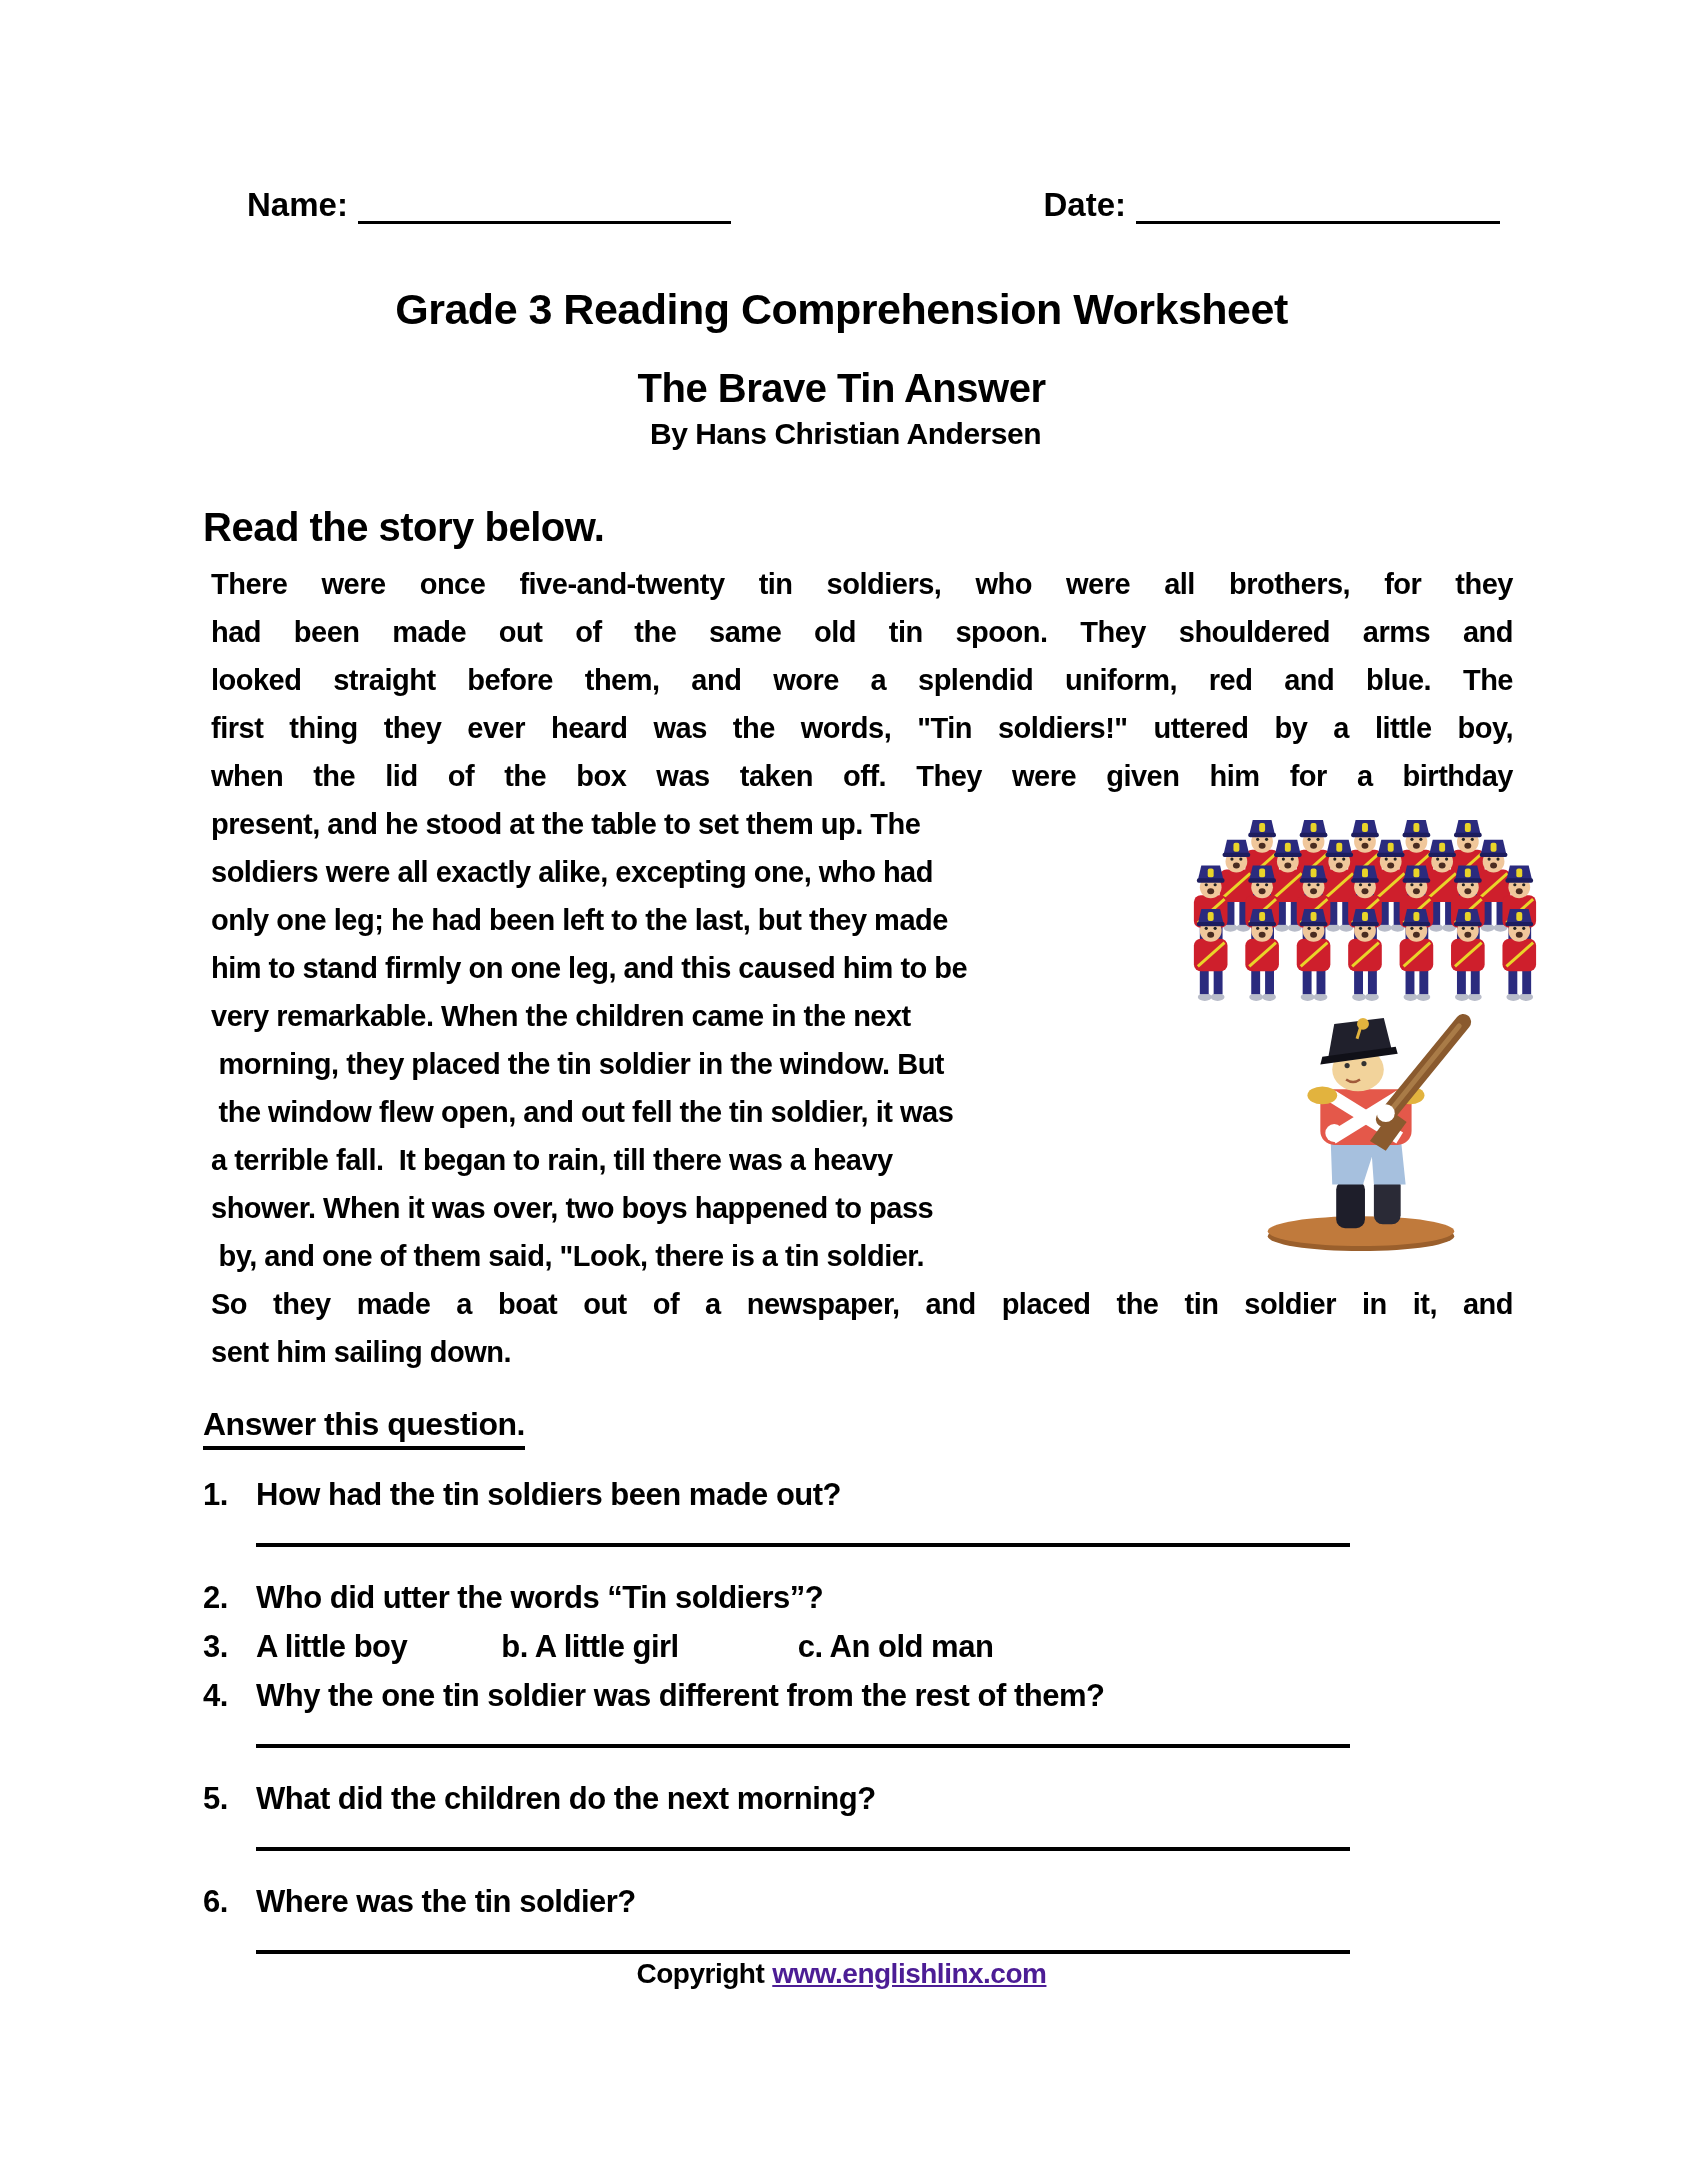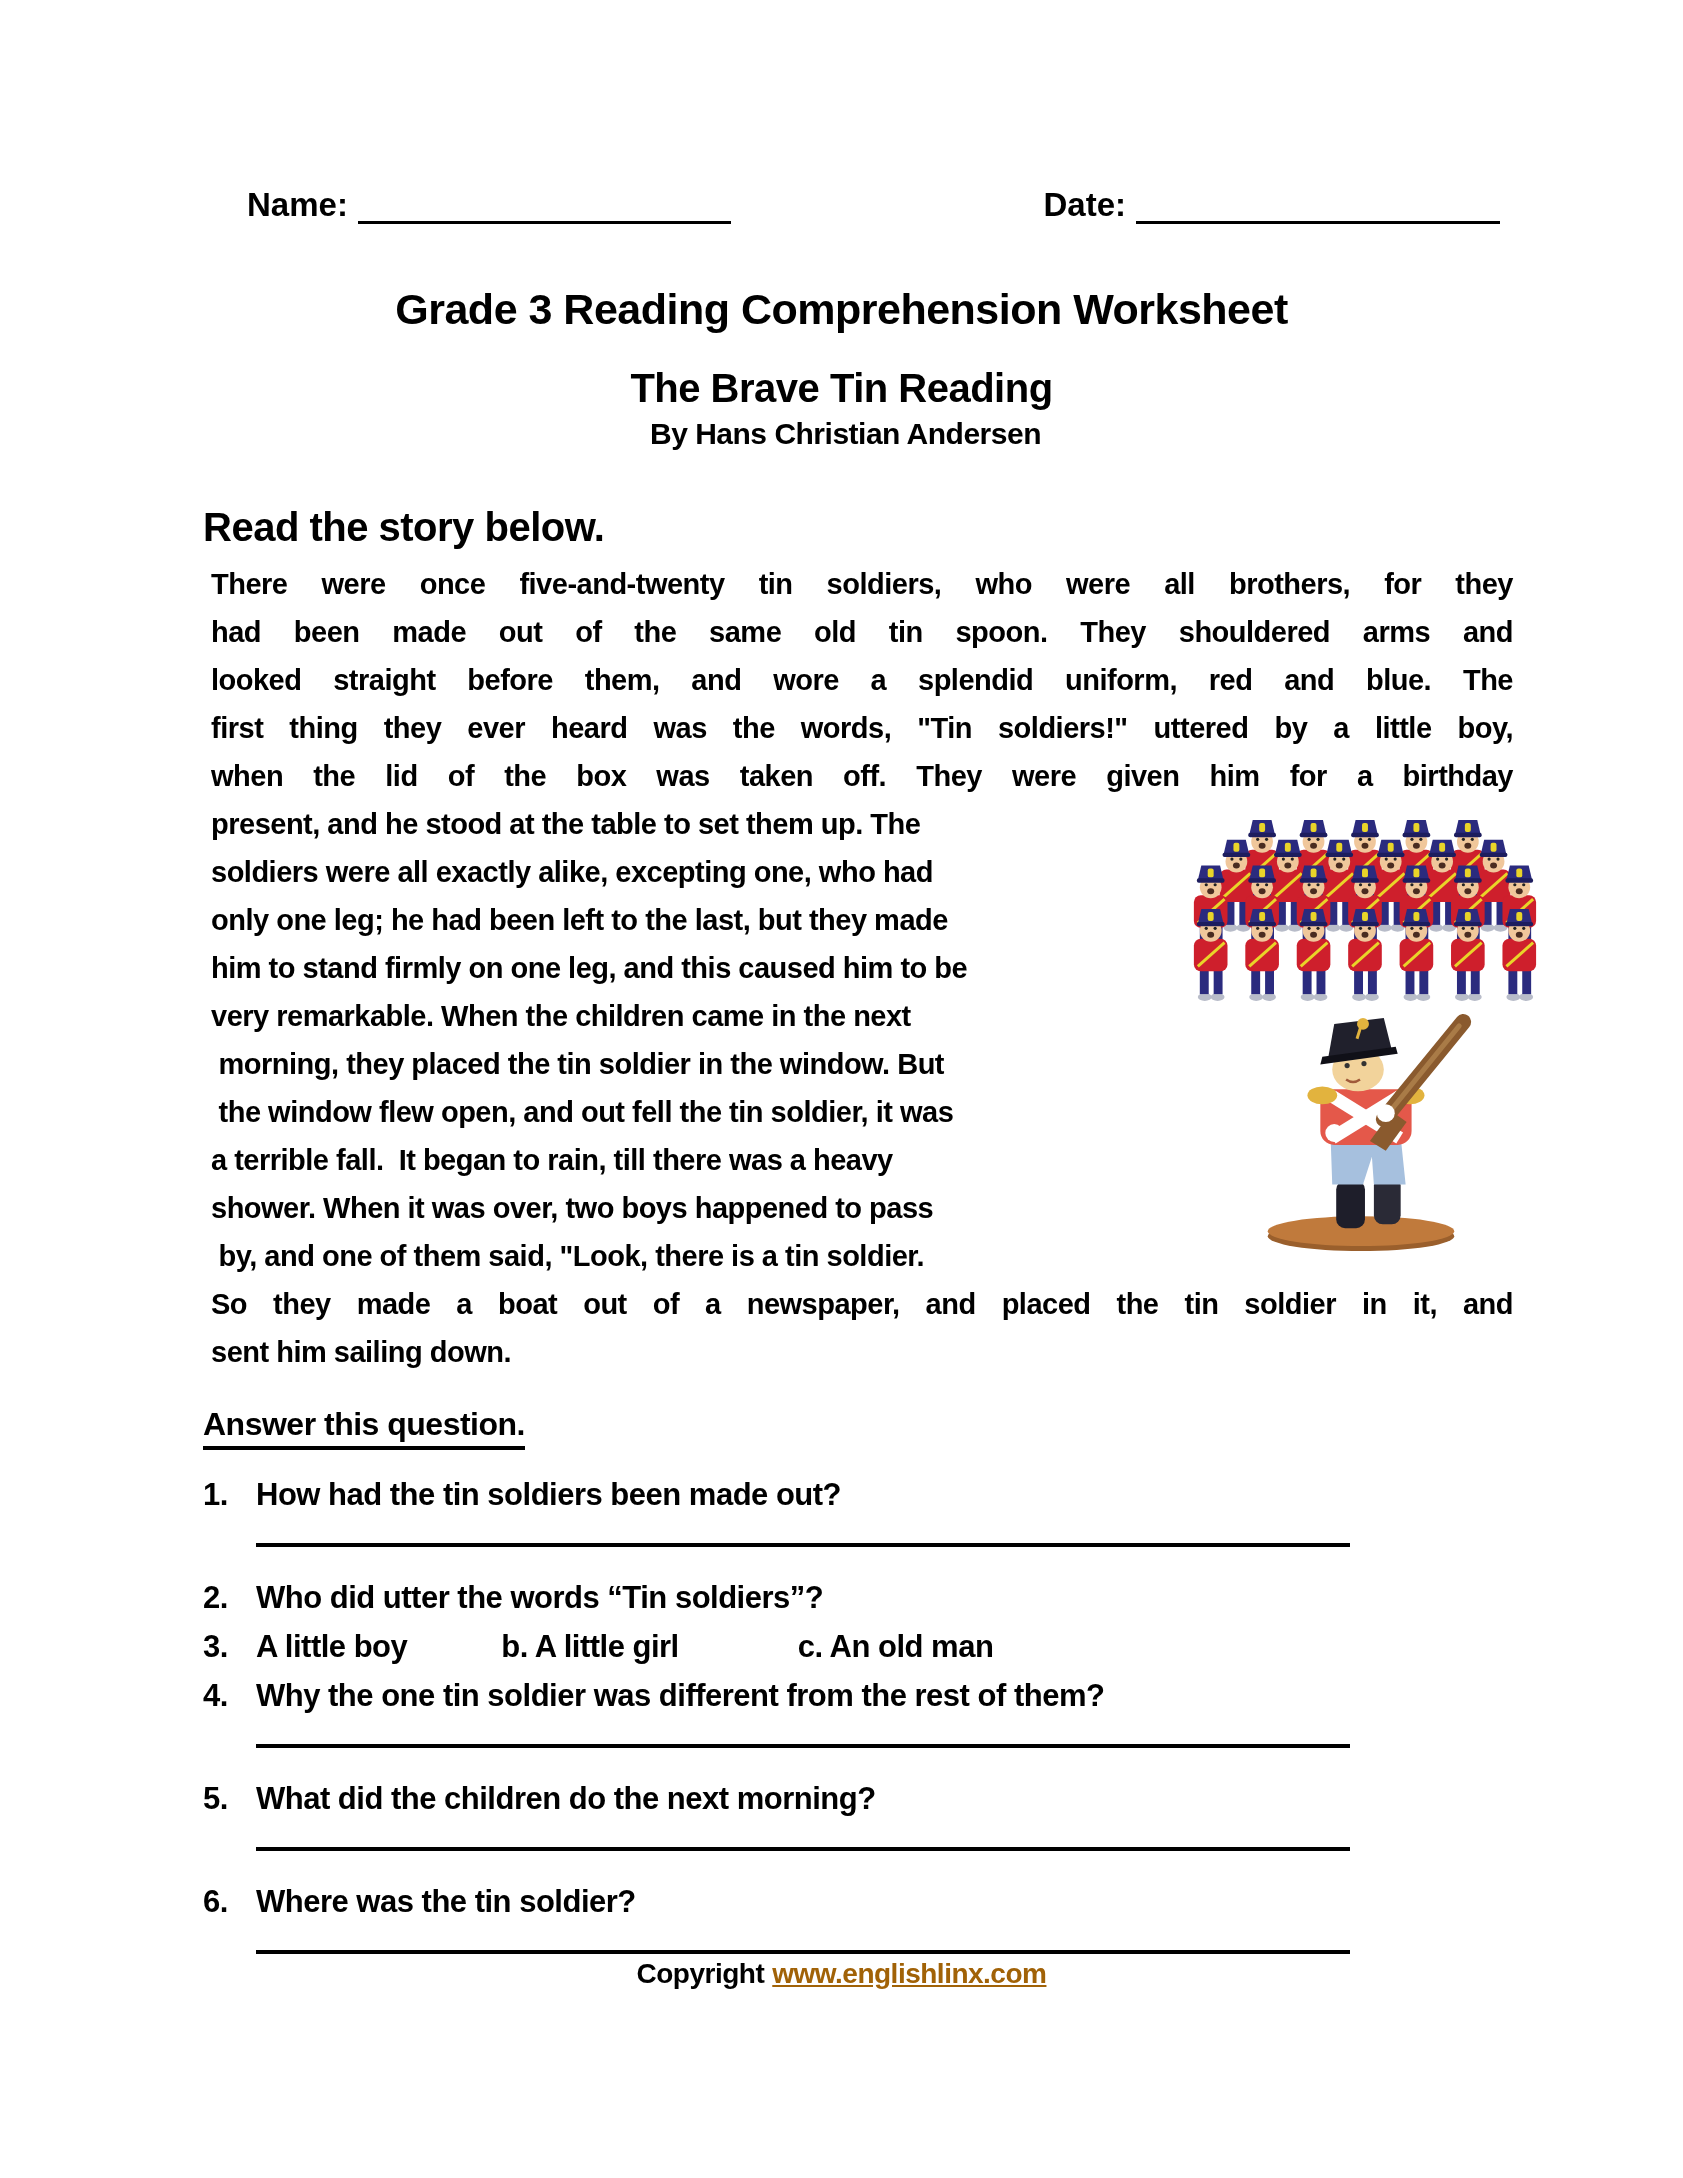--- a/index.html
+++ b/index.html
@@ -73,41 +73,41 @@
   .q-choice-b { margin-right:119px; }
   .answer-line {
     margin-left:53px; width:1094px; height:22px;
     border-bottom:4px solid #000; margin-bottom:28px;
   }
 
   .footer {
     position:absolute; top:1958px; left:0; width:100%;
     text-align:center; font-size:28px; letter-spacing:-0.5px;
   }
-  .footer a { color:#a16207; text-decoration:underline; font-weight:bold; }
+  .footer a { color:#4c1d95; text-decoration:underline; font-weight:bold; }
   .copyright-label { margin-right:8px; }
 </style>
 </head>
 <body>
 
 <div class="page">
 
   <div class="header-row">
     <div class="field">
       <span>Name:</span>
       <span class="blank name-blank"></span>
     </div>
     <div class="field">
       <span>Date:</span>
       <span class="blank date-blank"></span>
     </div>
   </div>
 
   <div class="title">Grade 3 Reading Comprehension Worksheet</div>
-  <div class="story-title">The Brave Tin Reading</div>
+  <div class="story-title">The Brave Tin Answer</div>
   <div class="byline">By Hans Christian Andersen</div>
   <div class="read-instruction">Read the story below.</div>
 
   <div class="story">
     <div class="story-line full-j">There were once five-and-twenty tin soldiers, who were all brothers, for they</div>
     <div class="story-line full-j">had been made out of the same old tin spoon. They shouldered arms and</div>
     <div class="story-line full-j">looked straight before them, and wore a splendid uniform, red and blue. The</div>
     <div class="story-line full-j">first thing they ever heard was the words, "Tin soldiers!" uttered by a little boy,</div>
     <div class="story-line full-j">when the lid of the box was taken off. They were given him for a birthday</div>
     <div class="story-line narrow">present, and he stood at the table to set them up. The</div>

